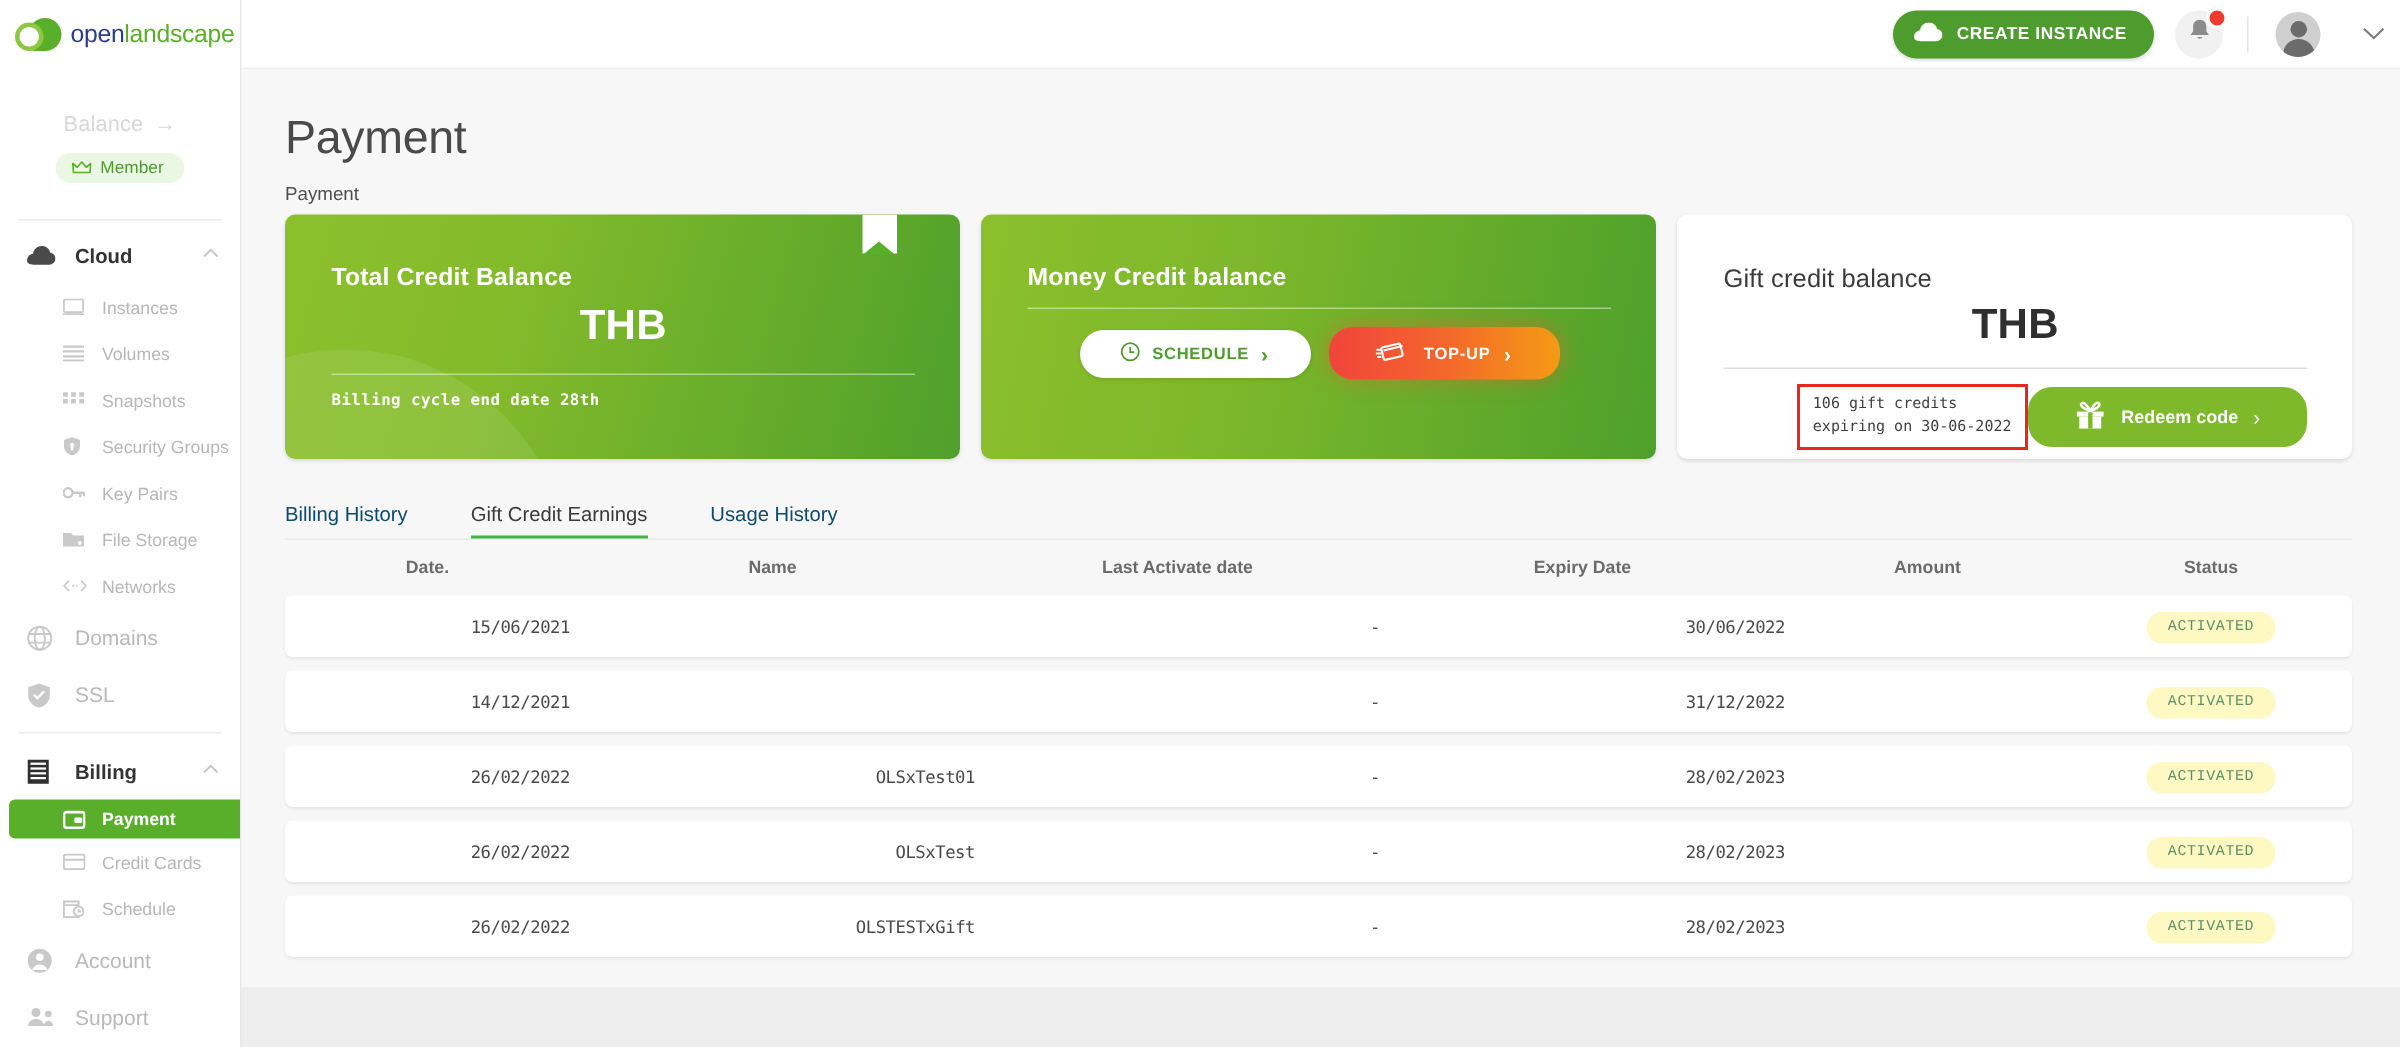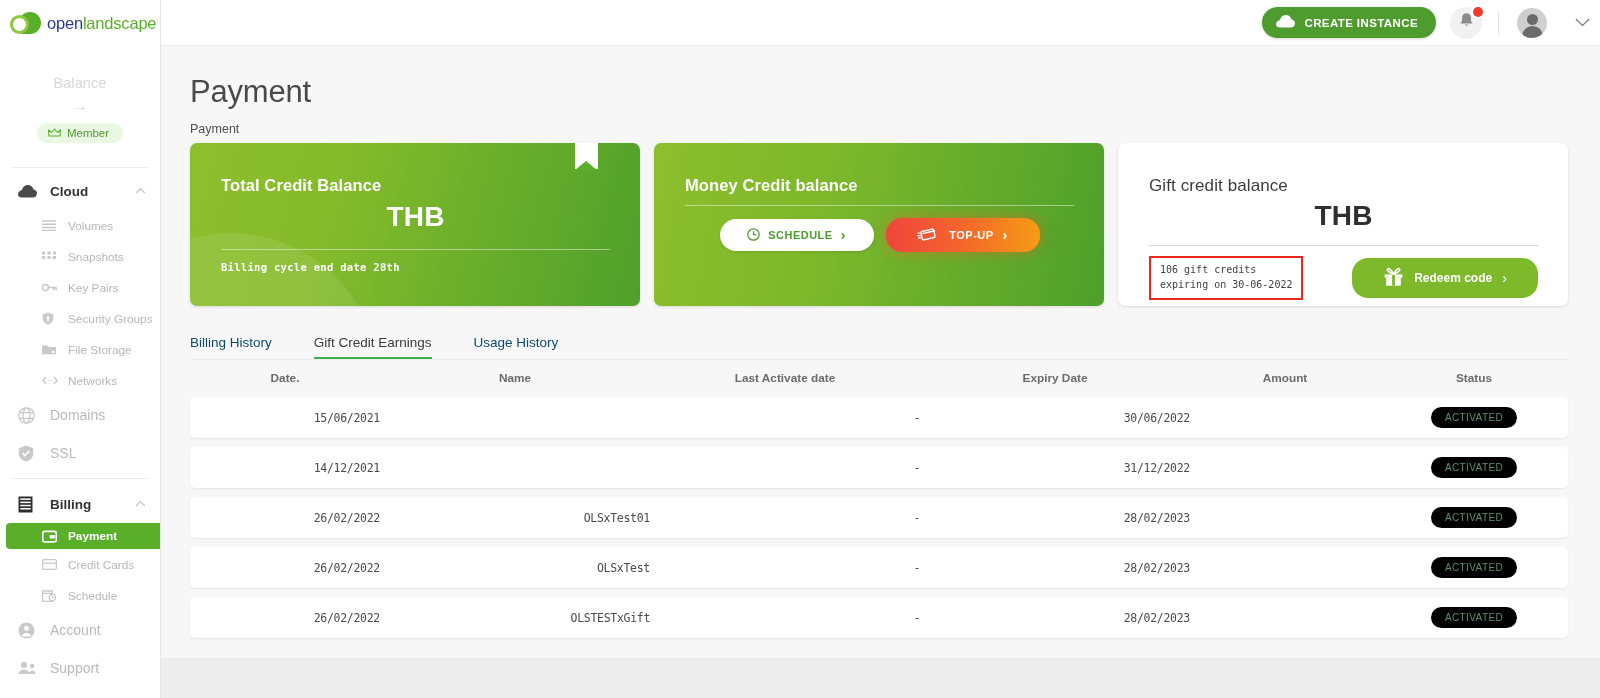--- a/index.html
+++ b/index.html
@@ -29,21 +29,21 @@
     position:absolute; left:0; top: 3px; width: 19px; height: 19px;
     border: 3.5px solid #8dc63f; border-radius: 50%; background: #fff;
   }
   .logo-text { font-size: 16.5px; letter-spacing: -0.2px; font-weight: 400; }
   .logo-text .l-open { color: #2b3a8f; }
   .logo-text .l-land { color: #5aaf2a; }
 
   .balance-block { padding: 28px 0 12px 0; text-align: center; }
   .balance-row {
     font-size: 14.5px; color: #d8d8d8; display:inline-flex; 
-    gap: 7px; cursor: pointer; letter-spacing: .1px; flex-direction: column;
+    gap: 7px; cursor: pointer; letter-spacing: .1px;
   }
   .balance-arrow { font-size: 15px; line-height: 1; color:#d8d8d8; }
   .member-chip {
     display:inline-flex; align-items:center; gap:6px;
     margin-top: 10px; padding: 4px 14px 4px 11px;
     background: #eaf7e3; color: #4e9b2e; border-radius: 12px;
     font-size: 11.5px;
   }
   .member-chip svg { display:block; }
   .sb-divider { height:1px; background:#ececec; margin: 12px 12px 0 12px; }
@@ -143,21 +143,21 @@
     padding: 8px 22px; font-size: 11px; font-weight: 700; letter-spacing:.5px; cursor:pointer;
     min-width: 154px; box-shadow: 0 1px 3px rgba(0,0,0,.12);
   }
   .btn-topup {
     display:inline-flex; align-items:center; justify-content:center; gap: 9px;
     background: linear-gradient(90deg,#f0443c 0%, #f4652c 48%, #f59b15 100%);
     color:#fff; border:none; border-radius: 16px;
     padding: 8px 24px; font-size: 11px; font-weight: 700; letter-spacing:.5px; cursor:pointer;
     min-width: 154px; box-shadow: 0 0 14px rgba(244,90,40,.55);
   }
-  .gift-row { display:flex; align-items:center; justify-content:space-between; margin-top: 10px; }
+  .gift-row { display:flex; align-items:center; justify-content:flex-end; margin-top: 10px; }
   .gift-note-box {
     border: 2.5px solid #e8281f; padding: 5px 9px 6px 9px; line-height: 1.45;
   }
   .gift-note {
     font-size: 10px; color:#3f3f3f; font-family: "DejaVu Sans Mono", monospace; white-space: nowrap;
   }
   .btn-redeem {
     display:inline-flex; align-items:center; justify-content:center; gap: 10px;
     background:#7eb92b; color:#fff; border:none; border-radius: 16px;
     padding: 9px 26px; font-size: 12px; font-weight: 700; cursor:pointer;
@@ -182,23 +182,23 @@
   .c4 { flex: 0 0 270px; }
   .c5 { flex: 0 0 190px; }
   .c6 { flex: 1 1 auto; }
   .row {
     display:flex; align-items:center; background:#fff; border-radius: 5px;
     height: 41px; margin-bottom: 9px; box-shadow: 0 1px 2px rgba(0,0,0,.07);
   }
   .td { font-size: 11.5px; color: #4a4a4a; text-align:right;
         font-family: "DejaVu Sans Mono", monospace; letter-spacing: -.3px; }
   .badge {
-    display:inline-block; background:#000000; color:#5f8f68; font-size: 10px;
+    display:inline-block; background:#fef9c3; color:#5f8f68; font-size: 10px;
     padding: 5px 14px; border-radius: 11px; letter-spacing: .4px;
-    font-family: Liberation Sans, sans-serif;
+    font-family: Liberation Mono, monospace;
   }
 </style>
 </head>
 <body>
 
 <div class="app">
 
   <aside class="sidebar">
     <div class="logo-wrap">
       <div class="logo">
@@ -233,20 +233,29 @@
           <svg width="19" height="13" viewBox="0 0 19 13">
               <path d="M4.6 12.5h10.2c2.3 0 4.2-1.8 4.2-4.1 0-2.1-1.6-3.8-3.6-4.1C14.9 1.7 12.6 0 9.9 0 6.9 0 4.4 2.2 4.1 5.1 1.8 5.4 0 7.3 0 9.7c0 1.6 1.5 2.8 4.6 2.8z" fill="#4a4a4a"></path>
             </svg>
         </span>
         <span class="gl">Cloud</span>
         <span class="chev">
           <svg width="11" height="7" viewBox="0 0 11 7">
               <path d="M1 6 L5.5 1.5 L10 6" fill="none" stroke="#c4c4c4" stroke-width="1.2"></path>
             </svg>
         </span>
+      </div>
+      <div class="nav-sub">
+        <span class="si">
+            <svg width="14" height="11" viewBox="0 0 14 11">
+              <rect x="0.6" y="0.6" width="12.8" height="8.5" rx="1" fill="none" stroke="#c9c9c9" stroke-width="1.2"></rect>
+              <path d="M0 10.4h14" stroke="#c9c9c9" stroke-width="1.2"></path>
+            </svg>
+          </span>
+        <span class="sl">Instances</span>
       </div>
       <div class="nav-sub">
         <span class="si">
             <svg width="14" height="11" viewBox="0 0 14 11">
               <path d="M0 1h14M0 4.3h14M0 7.6h14M0 10.4h14" stroke="#c9c9c9" stroke-width="1.5"></path>
             </svg>
           </span>
         <span class="sl">Volumes</span>
       </div>
       <div class="nav-sub">
@@ -259,36 +268,36 @@
                 <rect x="0" y="5" width="3.2" height="3"></rect>
                 <rect x="5.4" y="5" width="3.2" height="3"></rect>
                 <rect x="10.8" y="5" width="3.2" height="3"></rect>
               </g>
             </svg>
           </span>
         <span class="sl">Snapshots</span>
       </div>
       <div class="nav-sub">
         <span class="si">
-            <svg width="15" height="9" viewBox="0 0 15 9">
-              <circle cx="3.4" cy="4.5" r="3" fill="none" stroke="#c9c9c9" stroke-width="1.6"></circle>
-              <path d="M6.4 4.5h8.2M11.5 4.5v3M14 4.5v2.4" stroke="#c9c9c9" stroke-width="1.6"></path>
-            </svg>
-          </span>
-        <span class="sl">Key Pairs</span>
-      </div>
-      <div class="nav-sub">
-        <span class="si">
             <svg width="12" height="13" viewBox="0 0 12 13">
               <path d="M6 0.5 L11.3 2.4 V6.6 C11.3 9.5 9 11.8 6 12.6 C3 11.8 0.7 9.5 0.7 6.6 V2.4 Z" fill="#c9c9c9"></path>
               <circle cx="6" cy="5.6" r="1.5" fill="#fff"></circle>
               <rect x="5.2" y="6.4" width="1.6" height="3" fill="#fff"></rect>
             </svg>
           </span>
         <span class="sl">Security Groups</span>
+      </div>
+      <div class="nav-sub">
+        <span class="si">
+            <svg width="15" height="9" viewBox="0 0 15 9">
+              <circle cx="3.4" cy="4.5" r="3" fill="none" stroke="#c9c9c9" stroke-width="1.6"></circle>
+              <path d="M6.4 4.5h8.2M11.5 4.5v3M14 4.5v2.4" stroke="#c9c9c9" stroke-width="1.6"></path>
+            </svg>
+          </span>
+        <span class="sl">Key Pairs</span>
       </div>
       <div class="nav-sub">
         <span class="si">
             <svg width="14" height="11" viewBox="0 0 14 11">
               <path d="M0 1.4h5.3l1.3 1.6H14V10.3H0Z" fill="#c9c9c9"></path>
               <circle cx="11.2" cy="8" r="1.3" fill="#fff"></circle>
             </svg>
           </span>
         <span class="sl">File Storage</span>
       </div>

